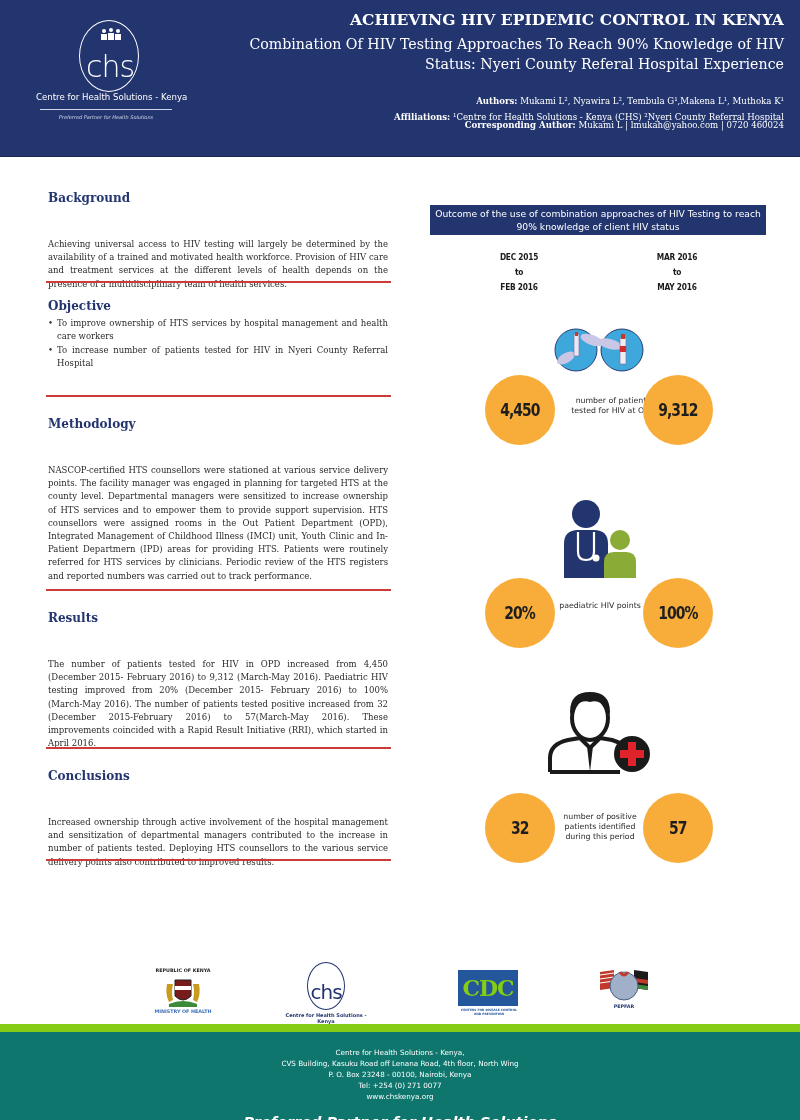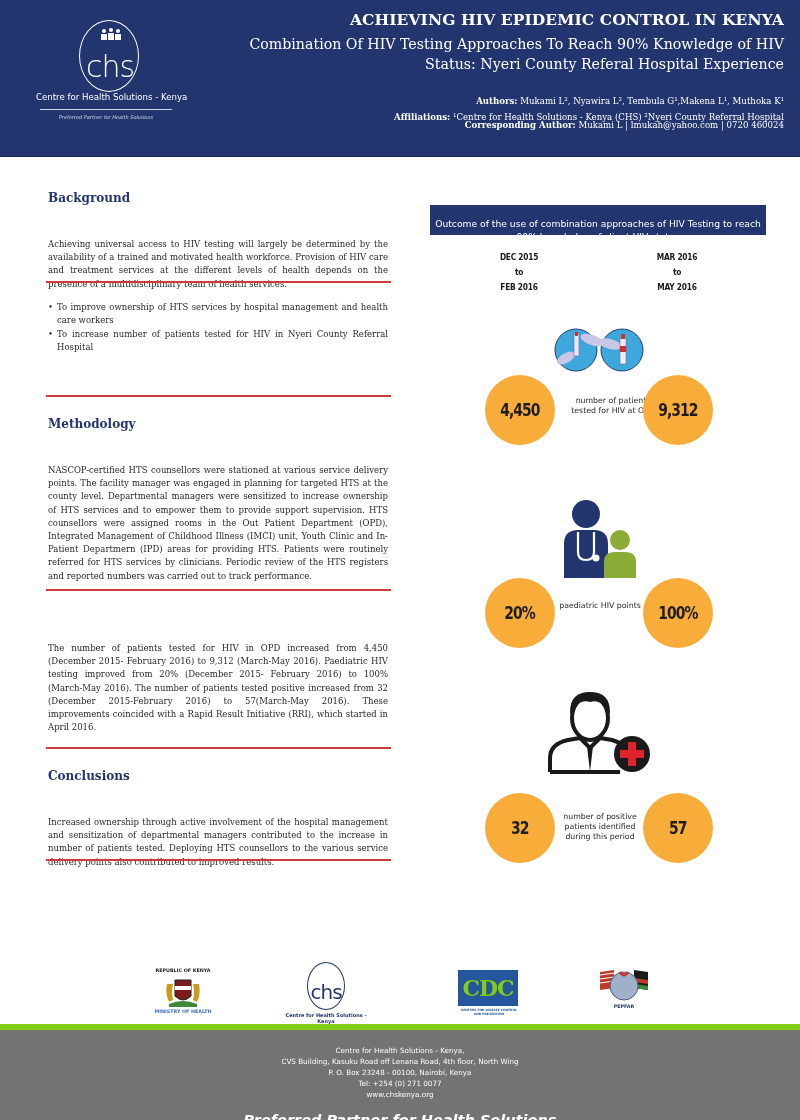--- a/index.html
+++ b/index.html
@@ -27,37 +27,37 @@
   
   .section { position: absolute; left: 48px; width: 340px; }
   .section h2 { color: #23356f; font-family: "DejaVu Serif", serif; font-weight: bold; font-size: 12px; line-height: 16px; }
   .section p { font-size: 8.5px; line-height: 13.2px; text-align: justify; color: #2a2a2a; margin-top: 32px; }
   .section ul { list-style: none; margin-top: 3px; }
   .section li { font-size: 8.5px; line-height: 13.3px; padding-left: 9px; position: relative; text-align: justify; color: #2a2a2a; }
   .section li::before { content: "•"; position: absolute; left: 0; top: 0; }
   .redline { position: absolute; left: 46px; width: 345px; height: 2px; background: #cf3b3b; }
 
   
-  .outcome-box { position: absolute; left: 430px; top: 205px; width: 336px; height: 30px; background: #23356f; color: #fff; font-family: "DejaVu Sans", sans-serif; font-size: 9.2px; line-height: 13px; text-align: center; padding-top: 12px; }
+  .outcome-box { position: absolute; left: 430px; top: 205px; width: 336px; height: 30px; background: #23356f; color: #fff; font-family: "DejaVu Sans", sans-serif; font-size: 9.2px; line-height: 13px; text-align: center; padding-top: 2px; }
   .period { position: absolute; top: 250px; width: 90px; text-align: center; font-family: "DejaVu Sans", sans-serif; font-weight: bold; font-size: 8.8px; line-height: 15px; color: #1b1b1b; letter-spacing: -0.3px; transform: scaleX(0.85); }
   .period.left { left: 474px; }
   .period.right { left: 632px; }
 
   .circle { position: absolute; width: 70px; height: 70px; border-radius: 50%; background: #f8ad3a; display: flex; align-items: center; justify-content: center; font-family: "DejaVu Sans", sans-serif; font-weight: bold; color: #1e1e1e; font-size: 17px; letter-spacing: -1.2px; }
   .circle span { display: inline-block; transform: scaleX(0.82); }
   .stat-label { position: absolute; width: 90px; text-align: center; font-family: "DejaVu Sans", sans-serif; font-size: 7.8px; line-height: 10px; color: #2a2a2a; }
 
   .icon-box { position: absolute; }
 
   
   .partner { position: absolute; font-family: "DejaVu Sans", sans-serif; text-align: center; }
   .partner small { display: block; font-size: 4.8px; font-weight: bold; }
 
   
-  .footer { position: absolute; left: 0; top: 1024px; width: 800px; height: 96px; background: #737373; border-top: 6px solid #84cc16; color: #fff; font-family: "DejaVu Sans", sans-serif; text-align: center; }
+  .footer { position: absolute; left: 0; top: 1024px; width: 800px; height: 96px; background: #0f766e; border-top: 8px solid #84cc16; color: #fff; font-family: "DejaVu Sans", sans-serif; text-align: center; }
   .footer .addr { position: absolute; left: 0; top: 15px; width: 800px; font-size: 7.2px; line-height: 11px; }
   .footer .slogan { position: absolute; left: 0; top: 82px; width: 800px; font-size: 14.5px; font-style: italic; font-weight: bold; }
 </style>
 </head>
 <body>
 
 <div class="header">
   <div class="logo">
     <div class="oval"></div>
     <svg class="people" viewBox="0 0 30 14">
@@ -91,34 +91,36 @@
   </div>
 </div>
 
 <div class="section" style="top:190px;">
   <h2>Background</h2>
   <p>Achieving universal access to HIV testing will largely be determined by the availability of a trained and motivated health workforce. Provision of HIV care and treatment services at the different levels of health depends on the presence of a multidisciplinary team of health services.</p>
 </div>
 <div class="redline" style="top:281px;"></div>
 
 <div class="section" style="top:298px;">
+  <h2>Objective</h2>
   <ul>
     <li>To improve ownership of HTS services by hospital management and health care workers</li>
     <li>To increase number of patients tested for HIV in Nyeri County Referral Hospital</li>
   </ul>
 </div>
 <div class="redline" style="top:395px;"></div>
 
 <div class="section" style="top:416px;">
   <h2>Methodology</h2>
   <p>NASCOP-certified HTS counsellors were stationed at various service delivery points. The facility manager was engaged in planning for targeted HTS at the county level. Departmental managers were sensitized to increase ownership of HTS services and to empower them to provide support supervision. HTS counsellors were assigned rooms in the Out Patient Department (OPD), Integrated Management of Childhood Illness (IMCI) unit, Youth Clinic and In-Patient Departmern (IPD) areas for providing HTS. Patients were routinely referred for HTS services by clinicians. Periodic review of the HTS registers and reported numbers was carried out to track performance.</p>
 </div>
 <div class="redline" style="top:589px;"></div>
 
 <div class="section" style="top:610px;">
+  <h2>Results</h2>
   <p>The number of patients tested for HIV in OPD increased from 4,450 (December 2015- February 2016) to 9,312 (March-May 2016). Paediatric HIV testing improved from 20% (December 2015- February 2016) to 100% (March-May 2016). The number of patients tested positive increased from 32 (December 2015-February 2016) to 57(March-May 2016). These improvements coincided with a Rapid Result Initiative (RRI), which started in April 2016.</p>
 </div>
 <div class="redline" style="top:747px;"></div>
 
 <div class="section" style="top:768px;">
   <h2>Conclusions</h2>
   <p>Increased ownership through active involvement of the hospital management and sensitization of departmental managers contributed to the increase in number of patients tested. Deploying HTS counsellors to the various service delivery points also contributed to improved results.</p>
 </div>
 <div class="redline" style="top:859px;"></div>
 

